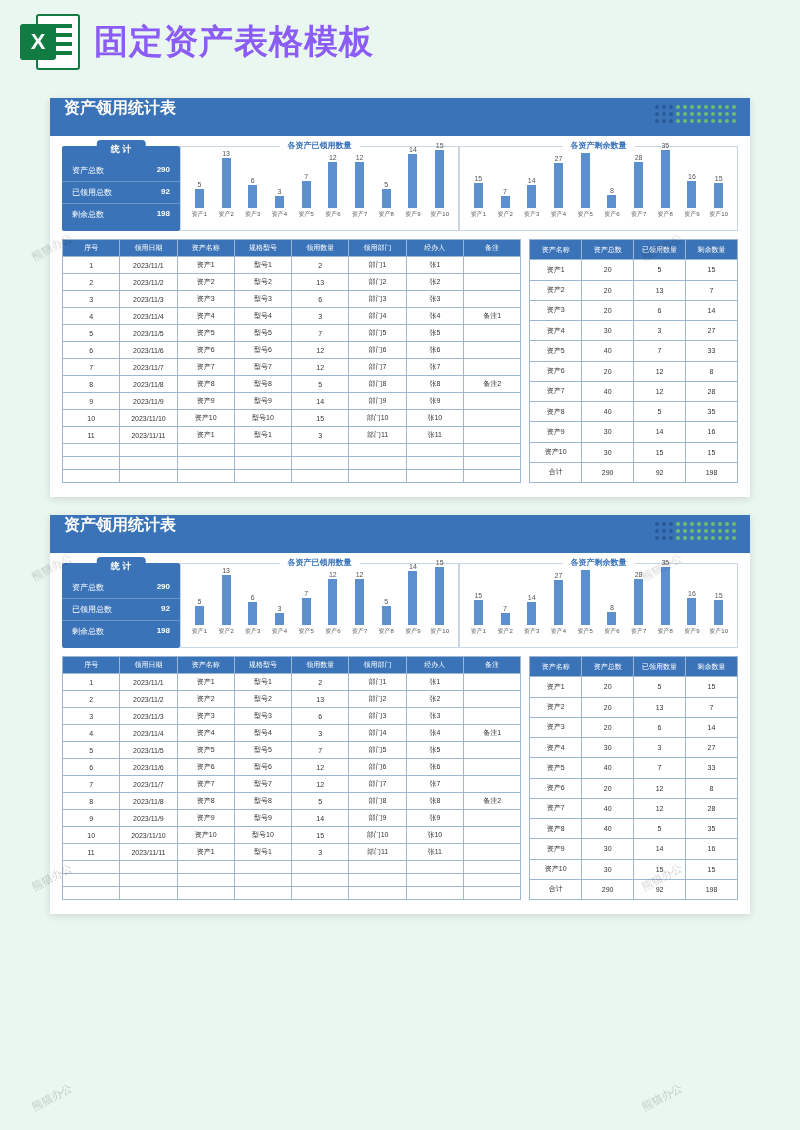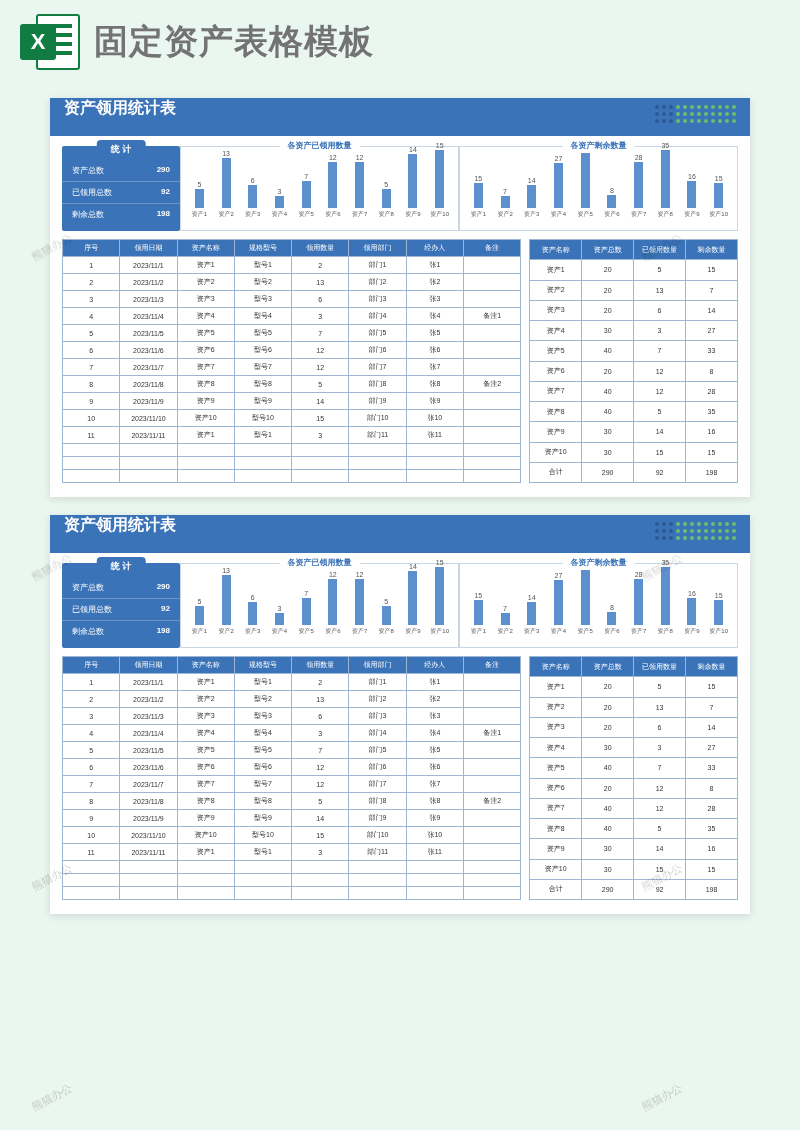--- a/index.html
+++ b/index.html
@@ -14,21 +14,21 @@
     display: flex;
     align-items: center;
     padding: 12px 20px 8px 20px;
     gap: 14px;
   }
   .excel-icon { width: 60px; height: 60px; position: relative; }
   .excel-icon .back { position:absolute; width:44px; height:56px; right:0; top:2px; background:#fff; border:2px solid #107c41; border-radius:3px; }
   .excel-icon .back::before { content:""; position:absolute; top:8px; left:6px; right:6px; height:4px; background:#107c41; box-shadow:0 9px 0 #107c41,0 18px 0 #107c41,0 27px 0 #107c41; }
   .excel-icon .front { position:absolute; width:36px; height:36px; left:0; top:12px; background:#107c41; border-radius:3px; display:flex; align-items:center; justify-content:center; color:#fff; font-weight:bold; font-size:22px; }
   .head-text { flex:1; }
-  .head-title { font-size: 34px; font-weight: 800; color: #737373; letter-spacing: 1px; }
+  .head-title { font-size: 34px; font-weight: 800; color: #8b5cf6; letter-spacing: 1px; }
   .head-sub { font-size: 15px; color: #333; margin-top: 4px; letter-spacing: 1px; }
   .sheet {
     background: #fff;
     margin: 18px 50px;
     width: 700px;
     box-shadow: 0 2px 8px rgba(0,0,0,0.12);
     padding: 0 0 14px 0;
     font-size: 8px;
     color: #333;
   }

